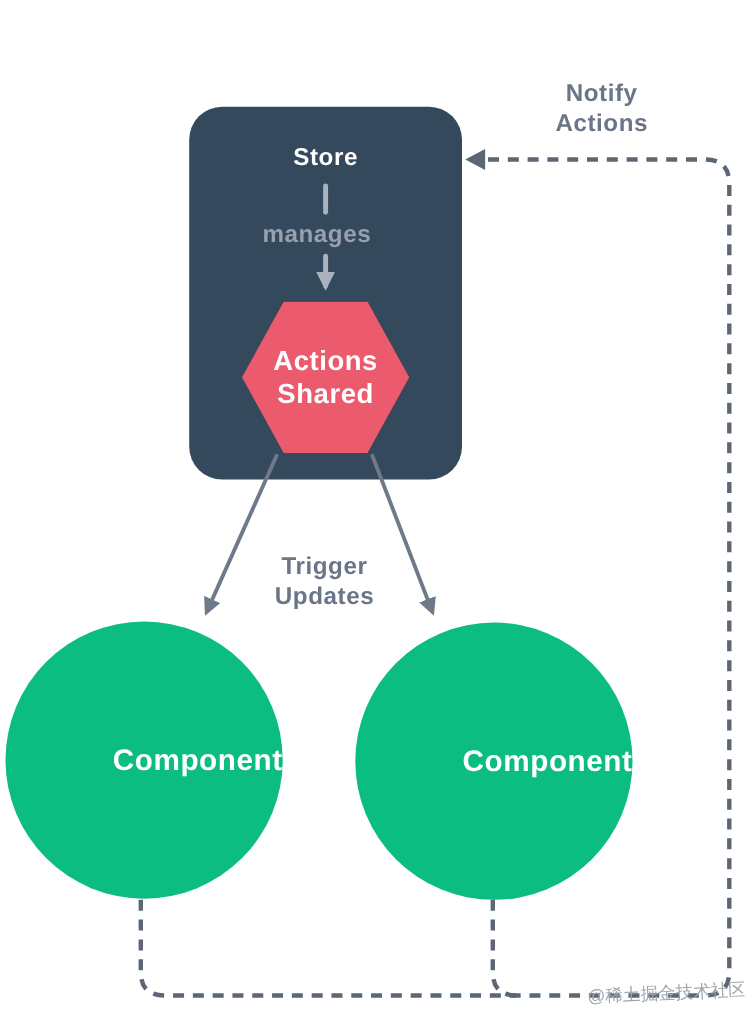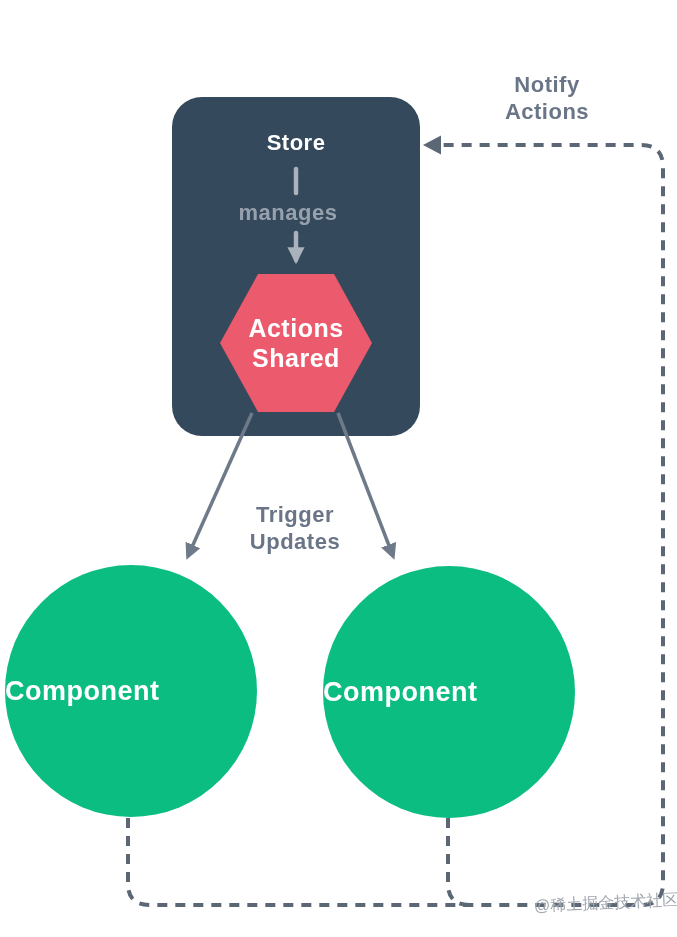--- a/index.html
+++ b/index.html
@@ -34,21 +34,21 @@
     align-items: center;
     justify-content: center;
   }
   .component-circle {
     position: absolute;
     width: 252px; height: 252px;
     border-radius: 50%;
     background: var(--component);
     display: flex;
     align-items: center;
-    justify-content: flex-start;
+    justify-content: flex-end;
   }
   .circle-left  { left: 5px;   top: 565px; }
   .circle-right { left: 323px; top: 566px; }
 
   
   svg.overlay {
     position: absolute;
     left: 0; top: 0;
     width: 677px; height: 937px;
     pointer-events: none;

